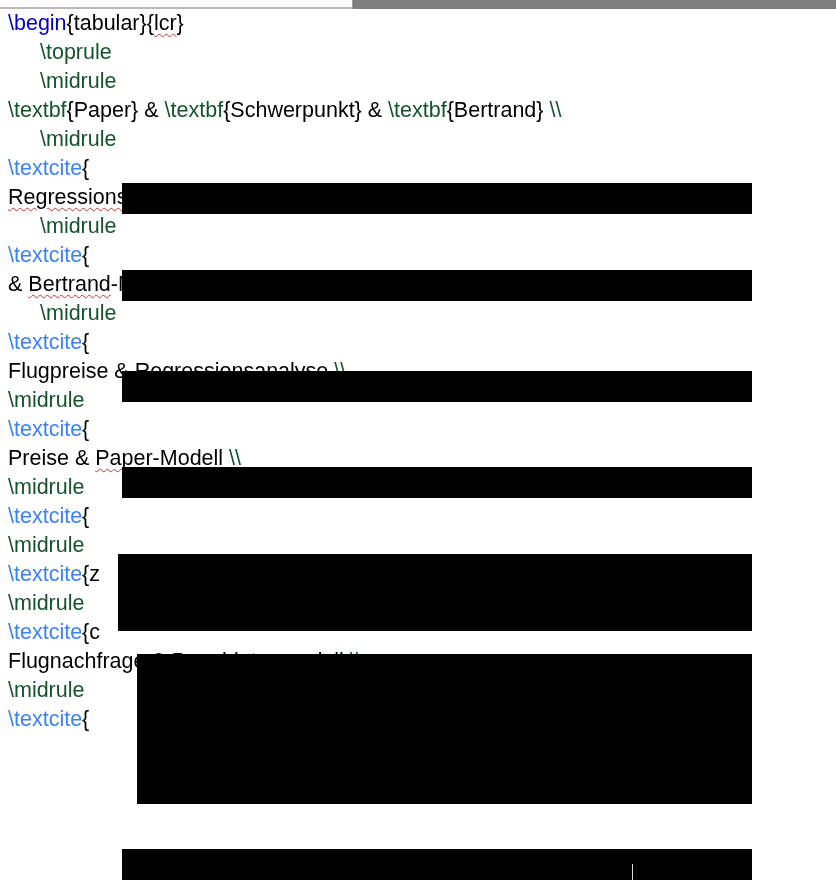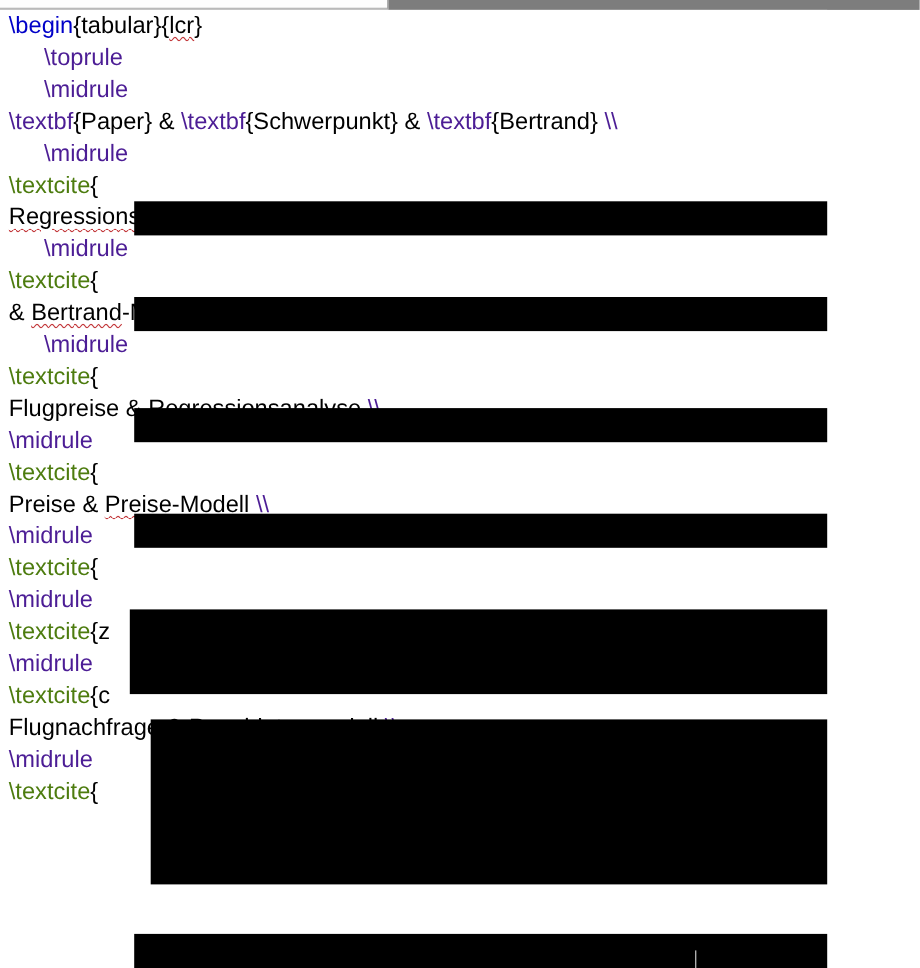--- a/index.html
+++ b/index.html
@@ -51,22 +51,22 @@
     white-space: pre;
     color: #000000;
     padding-left: 8px;
     box-sizing: border-box;
   }
   .line.wrap {
     padding-left: 8px;
   }
 
   .cmd-blue   { color: #0000c8; }
-  .cmd-red    { color: #4c1d95; }
-  .cmd-dark   { color: #4d7c0f; margin-top: 29px; }
+  .cmd-red    { color: #14532d; }
+  .cmd-dark   { color: #3b82f6; margin-top: 29px; }
   .indent     { display: inline-block; width: 32px; }
 
   
   .squiggle {
     text-decoration: underline;
     text-decoration-style: wavy;
     text-decoration-color: #c2373a;
     text-decoration-thickness: 1px;
     text-underline-offset: 3px;
   }
@@ -103,21 +103,21 @@
       <div class="line"><span class="cmd-dark">\textcite</span><span class="">{</span></div>
       <div class="line wrap"><span class="squiggle">Regressionsanalyse</span><span class=""> </span><span class="cmd-red">\\</span></div>
       <div class="line"><span class="indent"></span><span class="cmd-red">\midrule</span></div>
       <div class="line"><span class="cmd-dark">\textcite</span><span class="">{</span></div>
       <div class="line wrap"><span class="">&amp; </span><span class="squiggle">Bertrand</span><span class="">-Modell </span><span class="cmd-red">\\</span></div>
       <div class="line"><span class="indent"></span><span class="cmd-red">\midrule</span></div>
       <div class="line"><span class="cmd-dark">\textcite</span><span class="">{</span></div>
       <div class="line wrap"><span class="">Flugpreise &amp; </span><span class="squiggle">Regressionsanalyse</span><span class=""> </span><span class="cmd-red">\\</span></div>
       <div class="line"><span class="cmd-red">\midrule</span></div>
       <div class="line"><span class="cmd-dark">\textcite</span><span class="">{</span></div>
-      <div class="line wrap"><span class="">Preise &amp; </span><span class="squiggle">Preise</span><span class="">-Modell </span><span class="cmd-red">\\</span></div>
+      <div class="line wrap"><span class="">Preise &amp; </span><span class="squiggle">Paper</span><span class="">-Modell </span><span class="cmd-red">\\</span></div>
       <div class="line"><span class="cmd-red">\midrule</span></div>
       <div class="line"><span class="cmd-dark">\textcite</span><span class="">{</span></div>
       <div class="line"><span class="cmd-red">\midrule</span></div>
       <div class="line"><span class="cmd-dark">\textcite</span><span class="">{z</span></div>
       <div class="line"><span class="cmd-red">\midrule</span></div>
       <div class="line"><span class="cmd-dark">\textcite</span><span class="">{c</span></div>
       <div class="line wrap"><span class="">Flugnachfrage &amp; </span><span class="squiggle">Paneldatenmodell</span><span class=""> </span><span class="cmd-red">\\</span></div>
       <div class="line"><span class="cmd-red">\midrule</span></div>
       <div class="line"><span class="cmd-dark">\textcite</span><span class="">{</span></div>
     </div>

